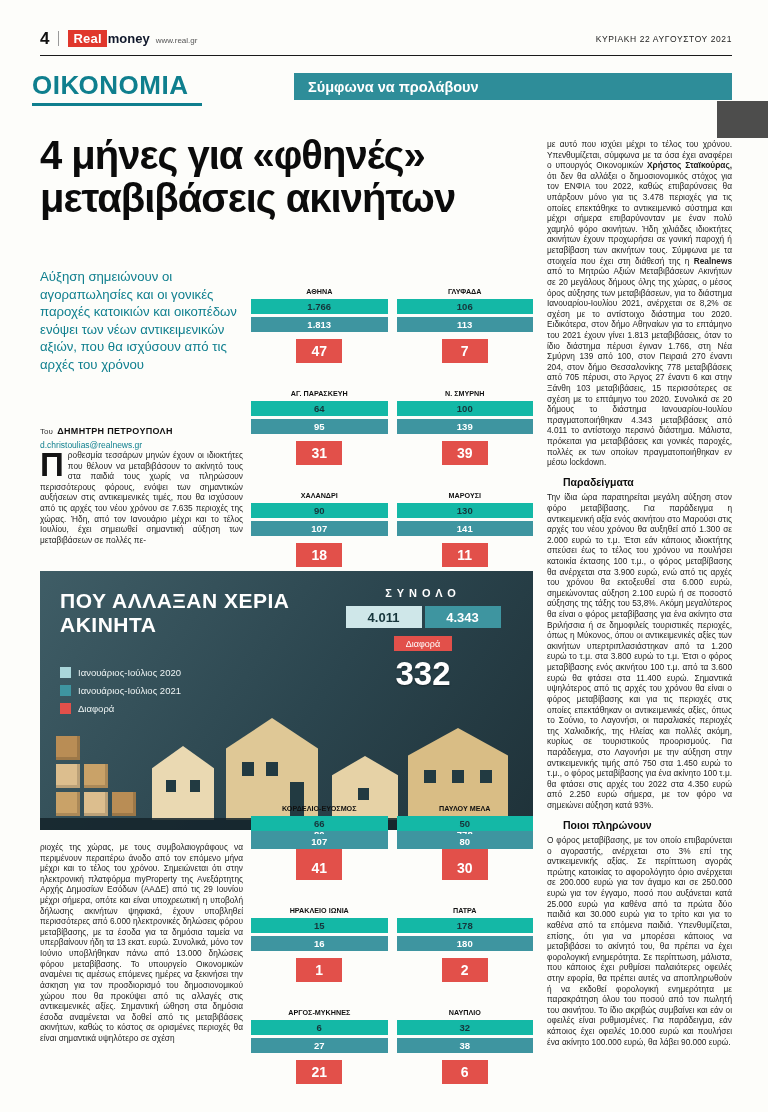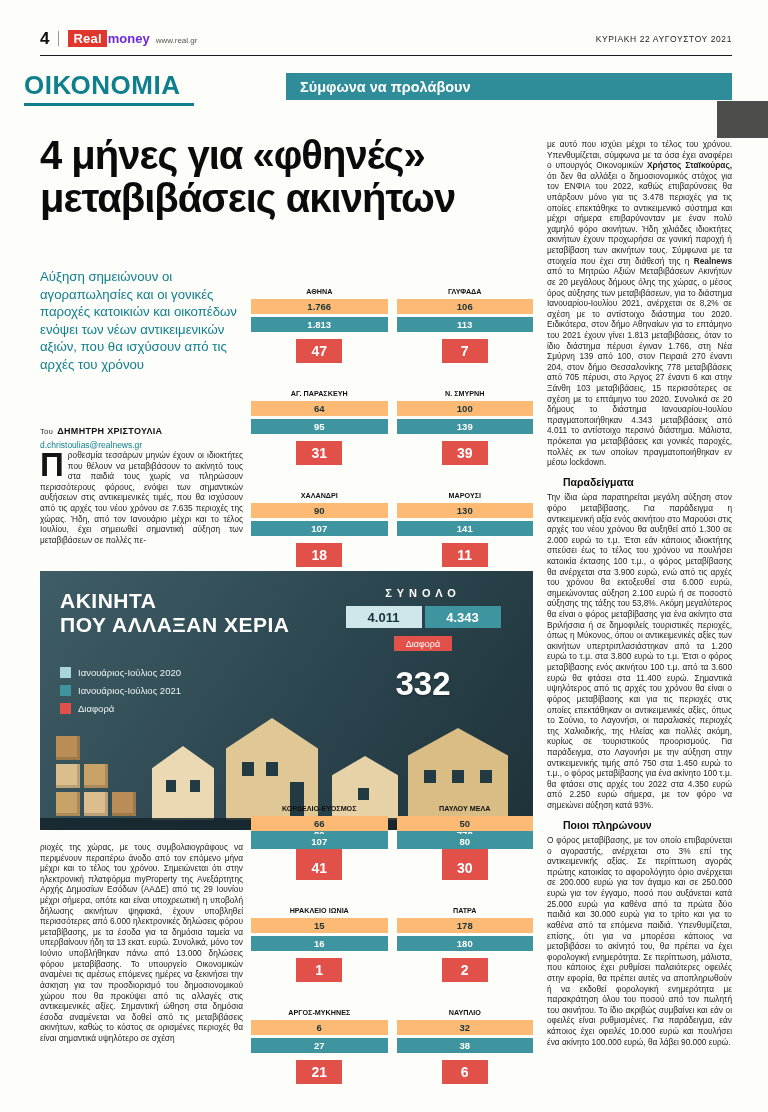--- a/index.html
+++ b/index.html
@@ -11,26 +11,26 @@
   }
 
   
   .masthead {
     position:absolute; top:30px; left:40px; right:36px; height:26px;
     display:flex; align-items:center; border-bottom:1.5px solid #1a1a1a; padding-bottom:8px;
   }
   .m-page { font-size:17px; font-weight:bold; color:#111; }
   .m-divider { width:1px; height:15px; background:#9a9a9a; margin:0 9px; }
   .m-logo-real { background:#e0372c; color:#fff; font-weight:bold; font-size:13px; padding:1px 5px; letter-spacing:.2px; }
-  .m-logo-money { font-size:13px; font-weight:bold; color:#6d28d9; margin-left:1px; }
+  .m-logo-money { font-size:13px; font-weight:bold; color:#0f172a; margin-left:1px; }
   .m-site { font-size:8px; color:#555; margin-left:6px; margin-top:3px; }
   .m-date { margin-left:auto; font-size:8.5px; letter-spacing:.6px; color:#222; }
 
   
-  .section-row { position:absolute; top:70px; left:24px; right:36px; height:40px; }
+  .section-row { position:absolute; top:70px; left:32px; right:36px; height:40px; }
   .section-name { font-size:26px; font-weight:bold; color:#0f7f8e; letter-spacing:.5px; display:inline-block; }
   .section-underline { width:170px; height:3px; background:#0f7f8e; margin-top:2px; }
   .kicker {
     position:absolute; left:262px; right:0; top:3px; height:27px;
     background:#2e8d99; color:#fff; font-size:14.5px; font-weight:bold;
     display:flex; align-items:center; padding:0 14px;
   }
   .corner-block { position:absolute; right:0; top:101px; width:51px; height:37px; background:#4d4d4c; }
 
   
@@ -61,21 +61,21 @@
     position:absolute; width:282px;
     display:grid; grid-template-columns:repeat(2,1fr); column-gap:9px; row-gap:18px;
   }
   .stats-top { left:251px; top:279px; }
   .stats-bottom { left:251px; top:796px; }
   .stat-name {
     font-size:7.2px; font-weight:bold; text-align:center; line-height:1.15;
     min-height:17px; display:flex; align-items:flex-end; justify-content:center; margin-bottom:3px; color:#111;
   }
   .bar { height:15px; display:flex; align-items:center; justify-content:center; font-weight:bold; font-size:9.5px; margin-bottom:3px; }
-  .b20 { background:#fdba74; color:#16353b; }
+  .b20 { background:#14b8a6; color:#16353b; }
   .b21 { background:#3e95a0; color:#fff; }
   .diff {
     width:46px; height:24px; margin:7px auto 0; background:#e2504a; color:#fff;
     font-weight:bold; font-size:14px; display:flex; align-items:center; justify-content:center;
   }
 
   
   .infographic {
     position:absolute; left:40px; top:571px; width:493px; height:259px; overflow:hidden;
     background:linear-gradient(125deg,#3f5d66 0%,#2b454e 55%,#1f3239 100%);
@@ -88,21 +88,21 @@
   .sw-2021 { background:#3e95a0; }
   .sw-diff { background:#e2504a; }
   .legend-label { color:#eef4f4; font-size:9.5px; }
   .totals { position:absolute; left:285px; top:16px; width:196px; text-align:center; }
   .totals-label { color:#fff; font-size:11px; letter-spacing:5px; font-weight:bold; }
   .totals-boxes { display:flex; gap:3px; justify-content:center; margin-top:7px; }
   .tbox { width:76px; height:22px; display:flex; align-items:center; justify-content:center; font-weight:bold; font-size:13px; }
   .t20 { background:#cfe7e9; color:#16353b; }
   .t21 { background:#3e95a0; color:#fff; }
   .diff-tab { width:58px; height:15px; margin:8px auto 0; background:#e2504a; color:#fff; font-size:9px; display:flex; align-items:center; justify-content:center; }
-  .diff-big { color:#fff; font-size:33px; font-weight:bold; margin-top:14px; text-shadow:0 1px 2px rgba(0,0,0,.4); }
+  .diff-big { color:#fff; font-size:33px; font-weight:bold; margin-top:4px; text-shadow:0 1px 2px rgba(0,0,0,.4); }
 
   .photo-art { position:absolute; left:0; right:0; bottom:0; height:130px; }
   .ground { position:absolute; left:0; right:0; bottom:0; height:12px; background:#14232a; opacity:.85; }
   .house { position:absolute; clip-path:polygon(0 30%,50% 0,100% 30%,100% 100%,0 100%); }
   .win { position:absolute; background:#223a41; }
   .cube { position:absolute; width:24px; height:24px; box-shadow:inset -3px -3px 0 rgba(0,0,0,.15); }
 </style>
 </head>
 <body>
 
@@ -126,21 +126,21 @@
   </div>
   <div class="corner-block"></div>
 
   <h1 class="headline">4 μήνες για «φθηνές» μεταβιβάσεις ακινήτων</h1>
 
   <div class="standfirst">Αύξηση σημειώνουν οι αγοραπωλησίες και οι γονικές παροχές κατοικιών και οικοπέδων ενόψει των νέων αντικειμενικών αξιών, που θα ισχύσουν από τις αρχές του χρόνου</div>
 
   <div class="byline">
     <div>
       <span class="by-prefix">Του</span>
-      <span class="by-author">ΔΗΜΗΤΡΗ ΧΡΙΣΤΟΥΛΙΑ</span>
+      <span class="by-author">ΔΗΜΗΤΡΗ ΠΕΤΡΟΥΠΟΛΗ</span>
     </div>
     <div class="by-email">d.christoulias@realnews.gr</div>
   </div>
 
   <div class="smalltext left-top">
     <span class="dropcap">Π</span><span>ροθεσμία τεσσάρων μηνών έχουν οι ιδιοκτήτες που θέλουν να μεταβιβάσουν το ακίνητό τους στα παιδιά τους χωρίς να πληρώσουν περισσότερους φόρους, ενόψει των σημαντικών αυξήσεων στις αντικειμενικές τιμές, που θα ισχύσουν από τις αρχές του νέου χρόνου σε 7.635 περιοχές της χώρας. Ήδη, από τον Ιανουάριο μέχρι και το τέλος Ιουλίου, έχει σημειωθεί σημαντική αύξηση των μεταβιβάσεων σε πολλές πε-</span>
   </div>
 
   <div class="stats-grid stats-top">
     <div class="stat">
@@ -238,22 +238,22 @@
         <div class="win" style="left:26px; top:32px; width:11px; height:12px;"></div>
       </div>
       <div class="house" style="left:368px; bottom:10px; width:100px; height:92px; background:#d9bd85;">
         <div class="win" style="left:16px; top:42px; width:12px; height:13px;"></div>
         <div class="win" style="left:44px; top:42px; width:12px; height:13px;"></div>
         <div class="win" style="left:72px; top:42px; width:12px; height:13px;"></div>
       </div>
       <div class="ground"></div>
     </div>
     <div class="ig-title">
+      <div>ΠΟΥ ΑΛΛΑΞΑΝ ΧΕΡΙΑ</div>
       <div>ΑΚΙΝΗΤΑ</div>
-      <div>ΠΟΥ ΑΛΛΑΞΑΝ ΧΕΡΙΑ</div>
     </div>
     <div class="ig-legend">
       <div class="legend-item">
         <span class="sw sw-2020"></span>
         <span class="legend-label">Ιανουάριος-Ιούλιος 2020</span>
       </div>
       <div class="legend-item">
         <span class="sw sw-2021"></span>
         <span class="legend-label">Ιανουάριος-Ιούλιος 2021</span>
       </div>

